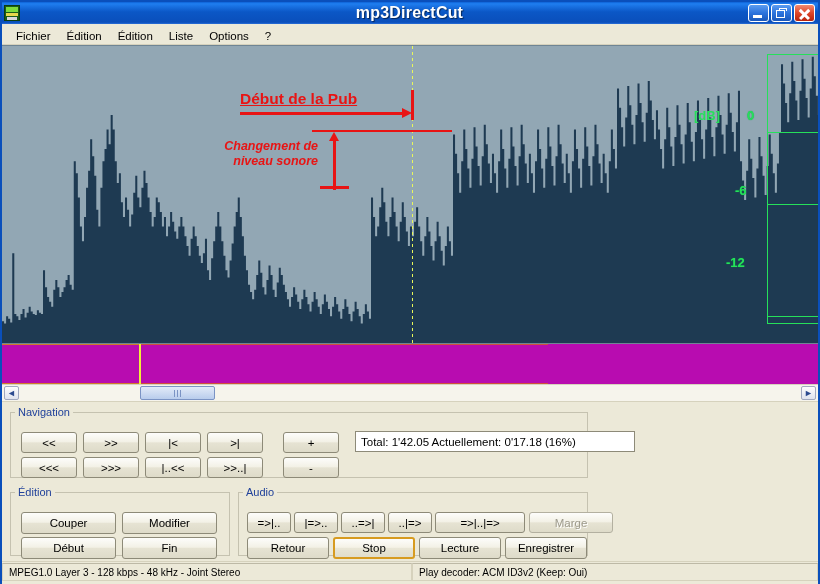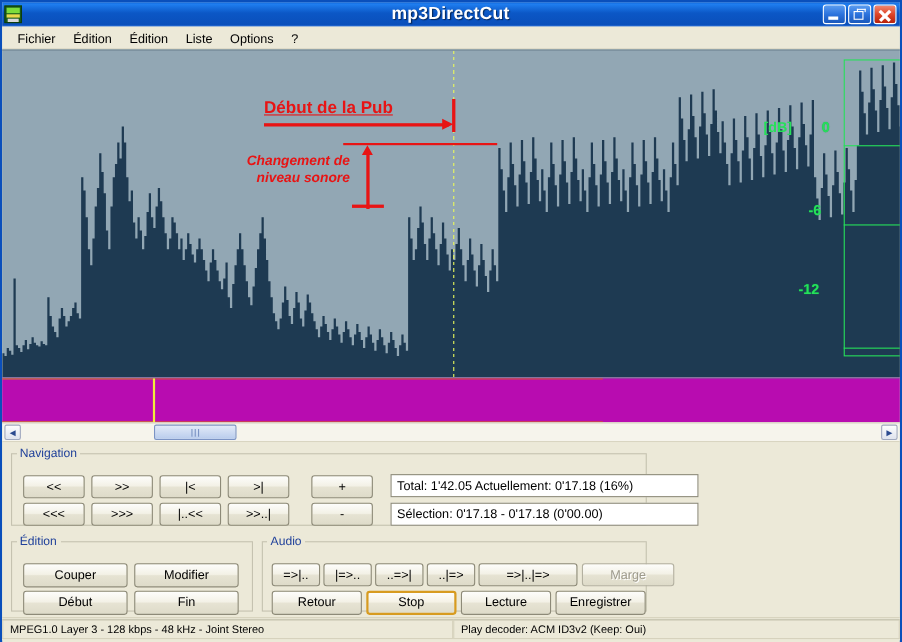--- a/index.html
+++ b/index.html
@@ -223,21 +223,20 @@
       <div class="btn" style="left:72px;top:14px;width:56px;height:21px">&gt;&gt;</div>
       <div class="btn" style="left:134px;top:14px;width:56px;height:21px">|&lt;</div>
       <div class="btn" style="left:196px;top:14px;width:56px;height:21px">&gt;|</div>
       <div class="btn" style="left:272px;top:14px;width:56px;height:21px">+</div>
       <div class="btn" style="left:10px;top:39px;width:56px;height:21px">&lt;&lt;&lt;</div>
       <div class="btn" style="left:72px;top:39px;width:56px;height:21px">&gt;&gt;&gt;</div>
       <div class="btn" style="left:134px;top:39px;width:56px;height:21px">|..&lt;&lt;</div>
       <div class="btn" style="left:196px;top:39px;width:56px;height:21px">&gt;&gt;..|</div>
       <div class="btn" style="left:272px;top:39px;width:56px;height:21px">-</div>
       <div class="fld" style="left:344px;top:13px;width:280px;height:21px">Total: 1'42.05   Actuellement: 0'17.18   (16%)</div>
-      <div class="fld" style="left:344px;top:39px;width:280px;height:21px">Sélection: 0'17.18 - 0'17.18 (0'00.00)</div>
     </fieldset>
 
     <fieldset class="gedit">
       <legend>Édition</legend>
       <div class="btn" style="left:10px;top:14px;width:95px;height:22px">Couper</div>
       <div class="btn" style="left:111px;top:14px;width:95px;height:22px">Modifier</div>
       <div class="btn" style="left:10px;top:39px;width:95px;height:22px">Début</div>
       <div class="btn" style="left:111px;top:39px;width:95px;height:22px">Fin</div>
     </fieldset>
 

